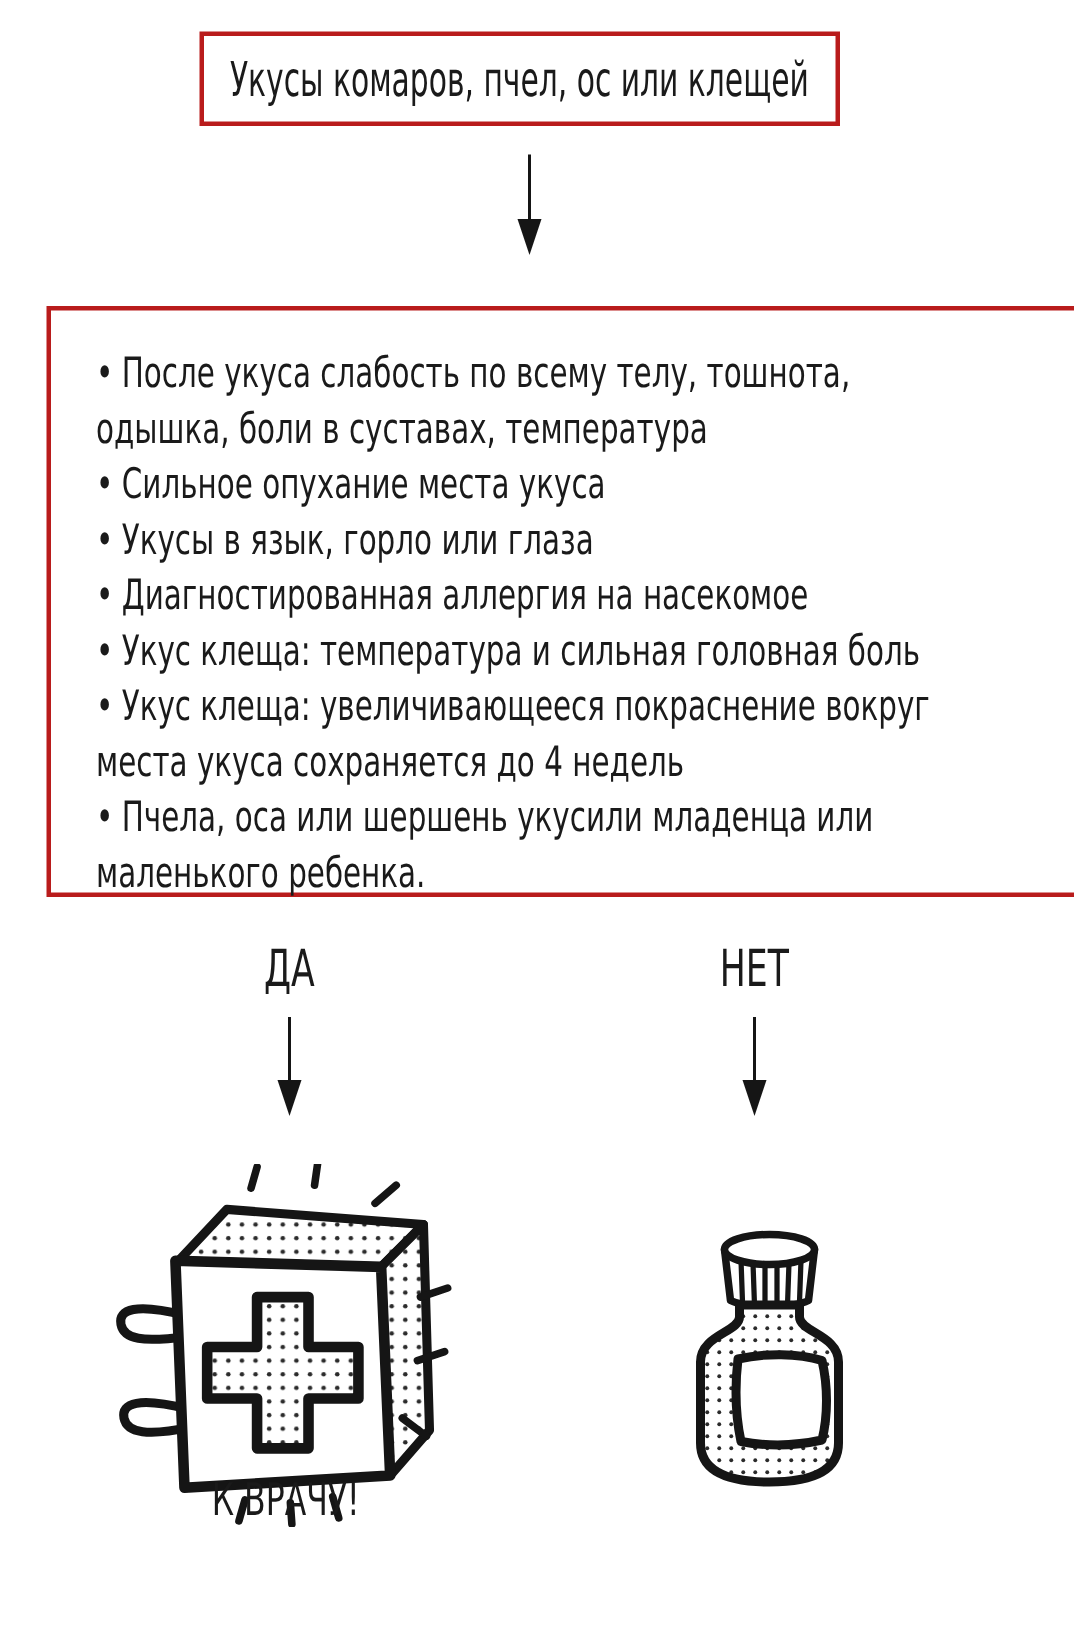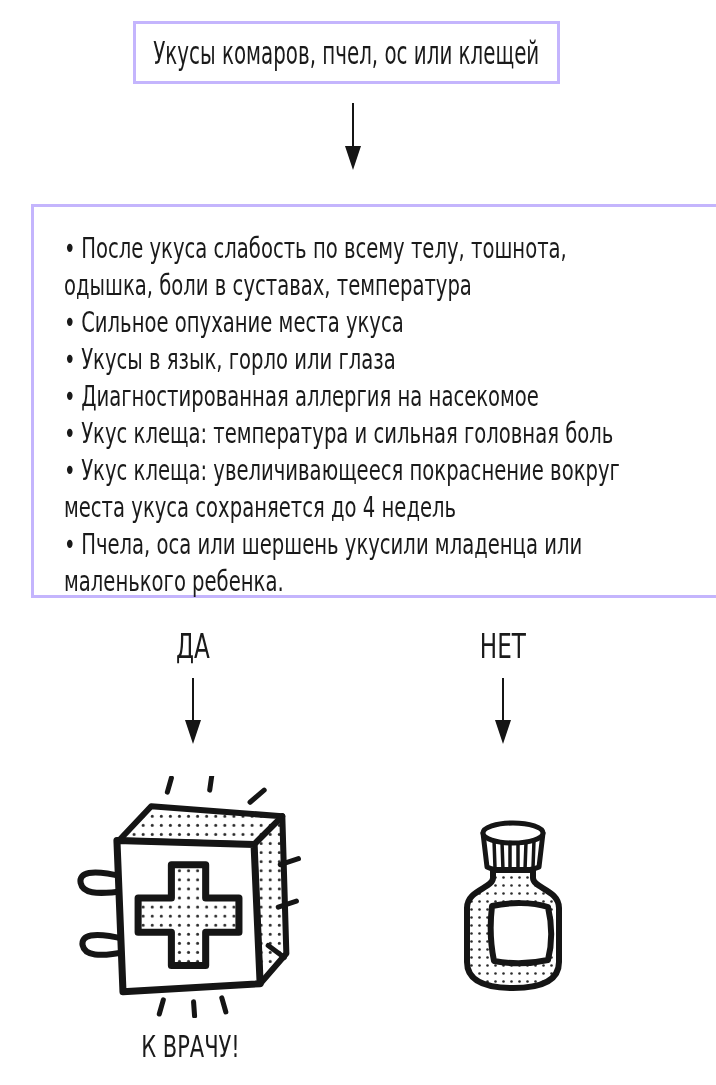--- a/index.html
+++ b/index.html
@@ -8,21 +8,21 @@
     position: relative;
     width: 716px;
     height: 1085px;
     background: #ffffff;
     font-family: "DejaVu Sans", sans-serif;
     color: #1a1a1a;
     overflow: hidden;
   }
   .box {
     position: absolute;
-    border: 3px solid #c4b5fd;
+    border: 3px solid #b91c1c;
     background: #fff;
   }
   #title-box {
     left: 133px; top: 21px; width: 427px; height: 63px;
     display: flex; align-items: center; justify-content: center;
   }
   #title-box .txt {
     font-size: 32px;
     white-space: nowrap;
     transform: scaleX(0.62);
@@ -76,21 +76,21 @@
     text-align: center;
     font-size: 30px;
     line-height: 34px;
   }
   .result-label .txt {
     display: inline-block;
     white-space: nowrap;
     transform: scaleX(0.70);
     transform-origin: 50% 50%;
   }
-  #doctor-label { left: 90px;  top: 1030px; width: 200px; text-align: center; }
+  #doctor-label { left: 90px;  top: 984px; width: 200px; text-align: center; }
   #home-label   { left: 400px; top: 1030px; width: 240px; }
   .icon-wrap { position: absolute; }
   #kit-icon    { left: 66px;  top: 776px; width: 238px; height: 242px; }
   #bottle-icon { left: 452px; top: 818px; width: 122px; height: 178px; }
 </style>
 </head>
 <body>
 
 <div id="page">
 

